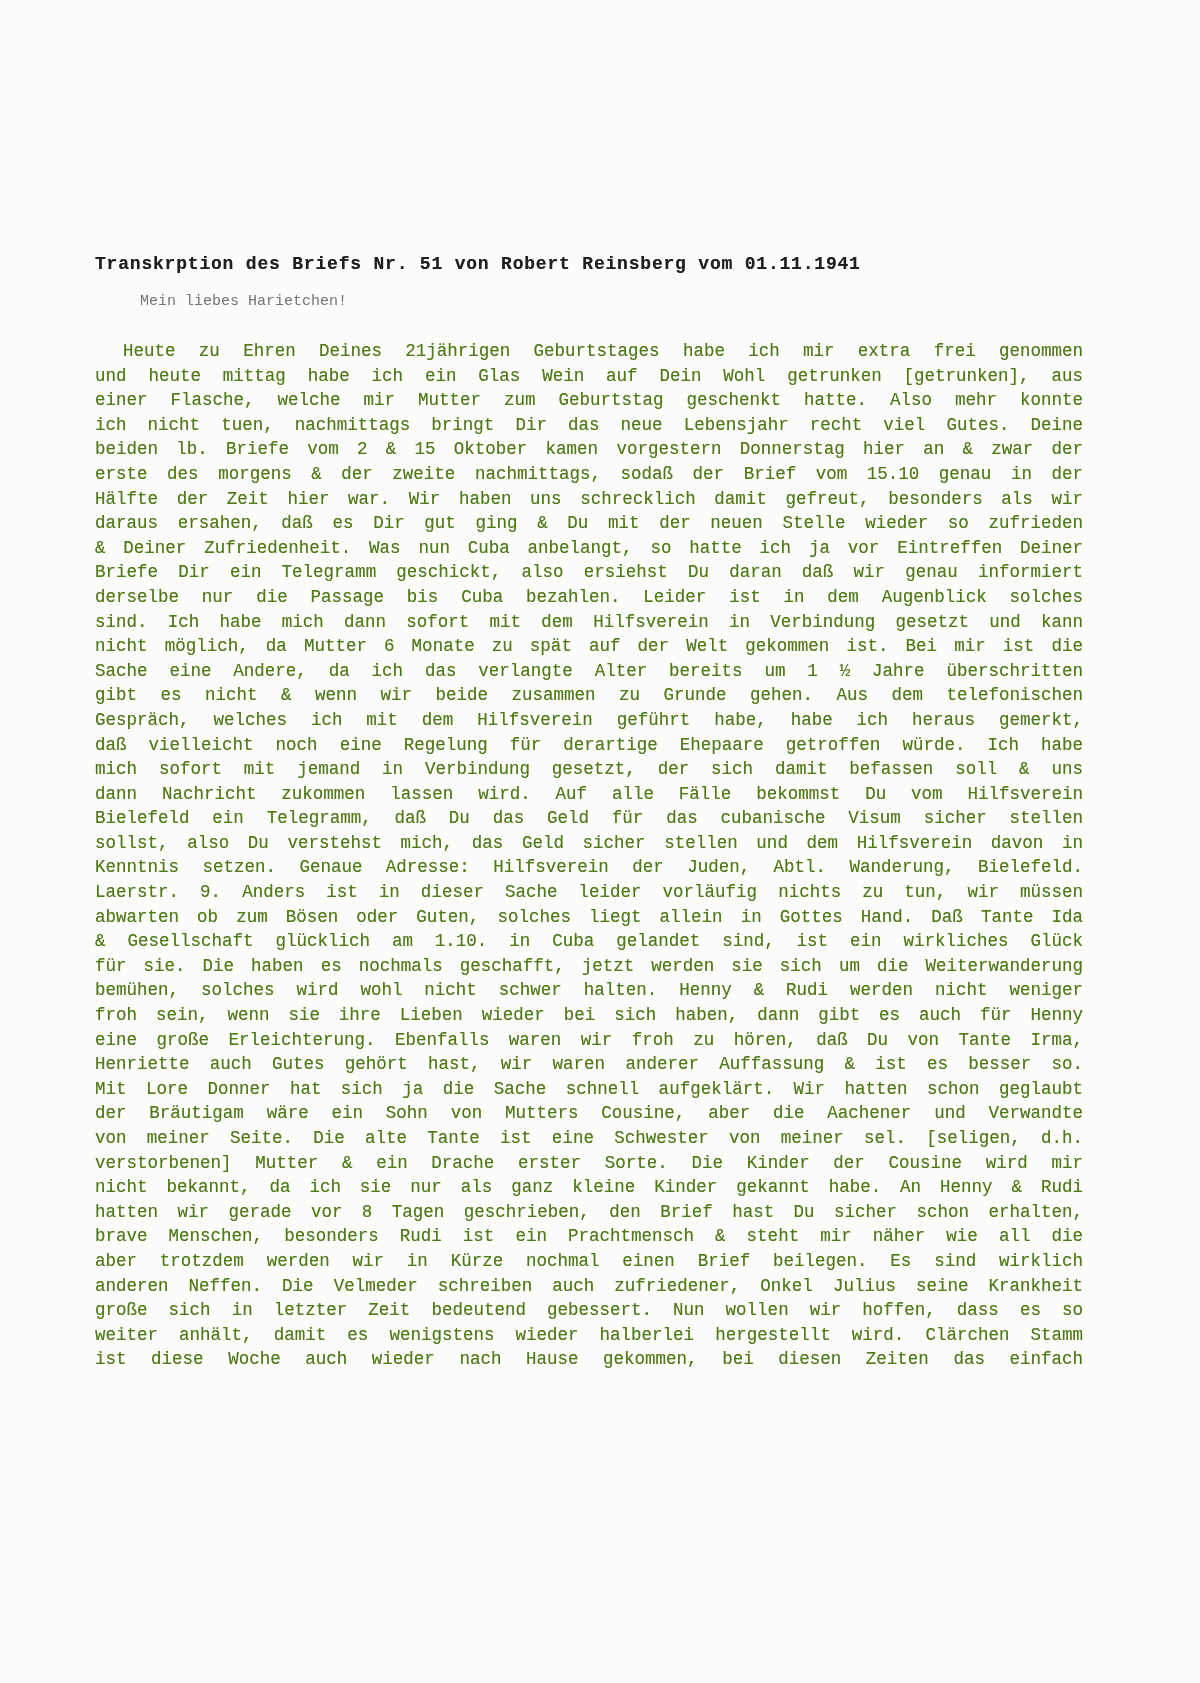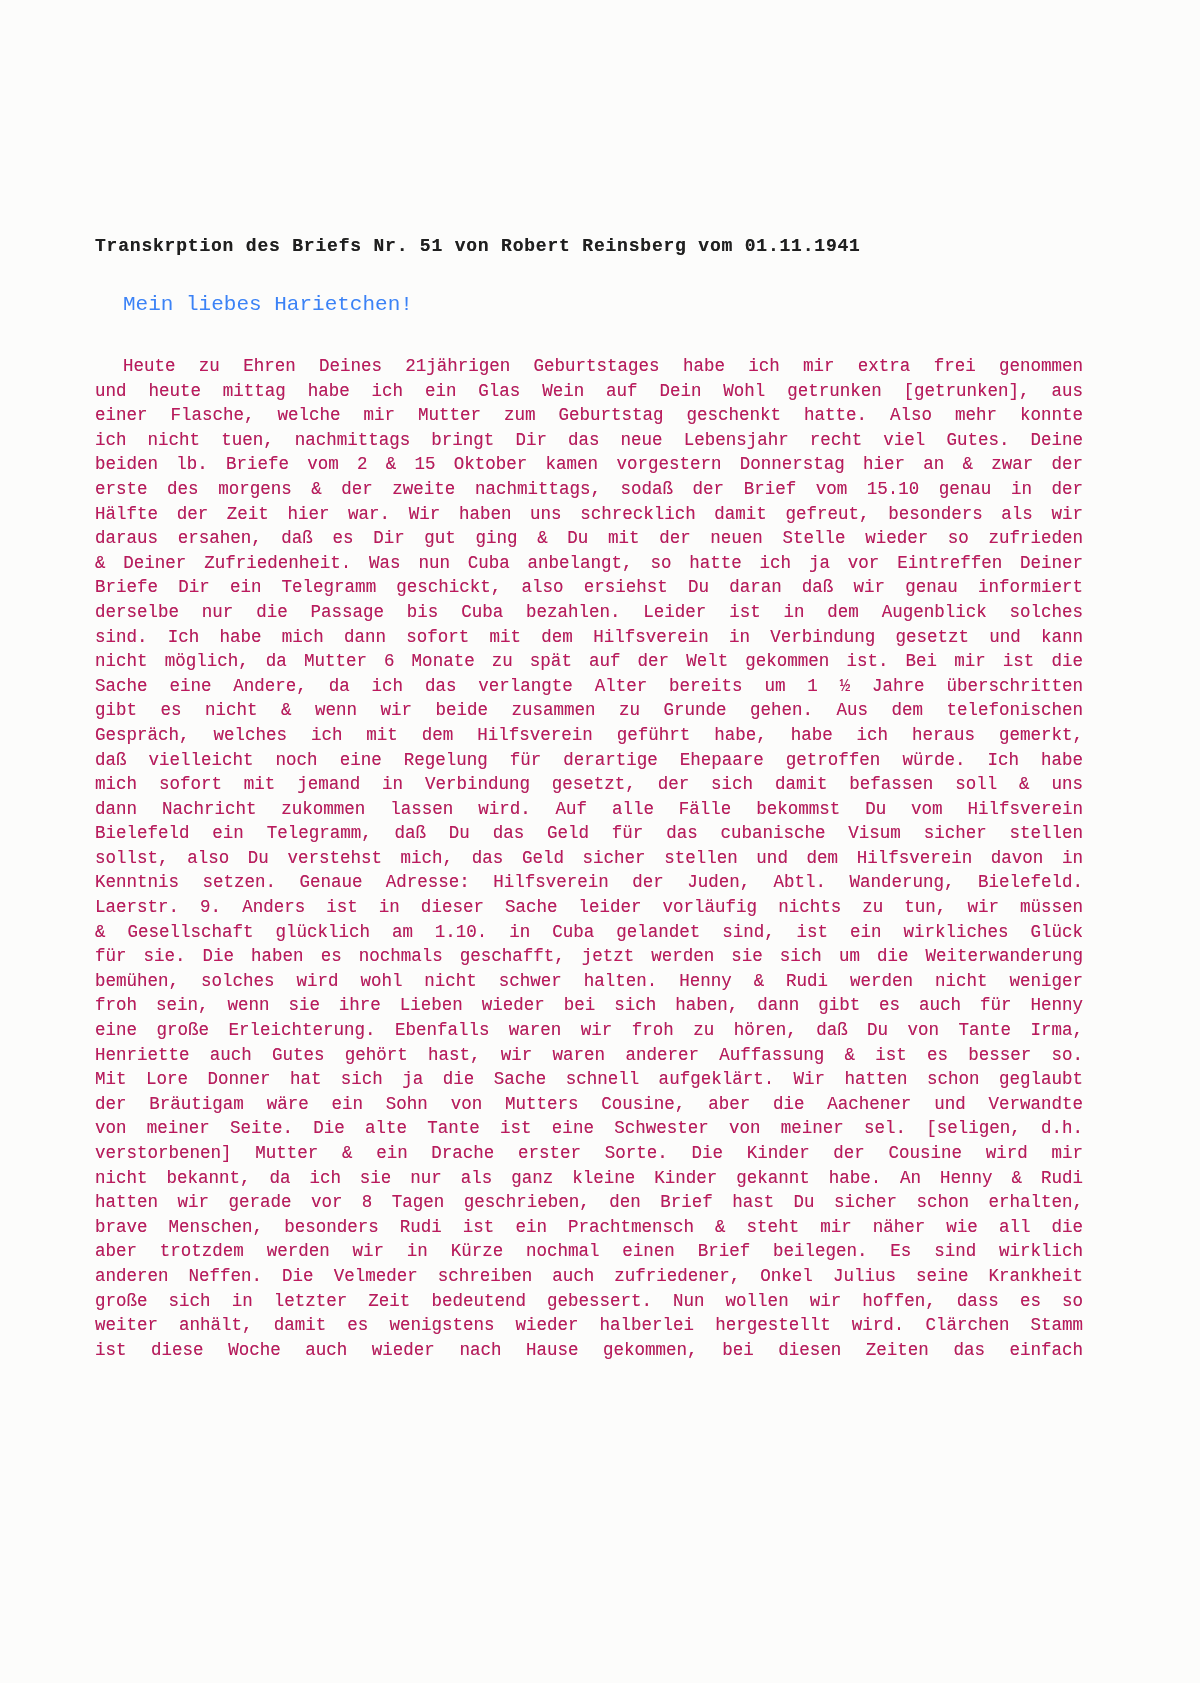--- a/index.html
+++ b/index.html
@@ -11,47 +11,46 @@
     position: relative;
     width: 1200px;
     height: 1683px;
     background: #fcfcfb;
     overflow: hidden;
     font-family: "Liberation Mono", "DejaVu Sans Mono", monospace;
     color: #3a3a3a;
   }
   .doc-title {
     position: absolute;
-    top: 236px;
+    top: 254px;
     left: 95px;
     width: 990px;
     font-size: 18px;
     font-weight: bold;
     letter-spacing: 0.8px;
     color: #1f1f1f;
     white-space: nowrap;
     text-shadow: 0 0 0.5px rgba(0,0,0,0.55);
   }
   .salutation {
     position: absolute;
     top: 293px;
-    left: 123px;
-    font-size: 21px;
-    color: #3b82f6;
+    left: 140px;
+    font-size: 15px;
+    color: #737373;
   }
   .letter-body {
     position: absolute;
     top: 339px;
     left: 95px;
     width: 988px;
     font-size: 17.5px;
     line-height: 24.6px;
-    color: #be185d;
+    color: #4d7c0f;
     text-shadow: 0 0 0.4px rgba(40,40,40,0.4);
-    margin-top: 15px;
   }
   .line {
     text-align: justify;
     text-align-last: justify;
     -moz-text-align-last: justify;
     height: 24.6px;
     overflow: hidden;
   }
   .line.indent {
     text-indent: 28px;
@@ -83,20 +82,21 @@
     <div class="line">Sache eine Andere, da ich das verlangte Alter bereits um 1 ½ Jahre überschritten</div>
     <div class="line">gibt es nicht &amp; wenn wir beide zusammen zu Grunde gehen. Aus dem telefonischen</div>
     <div class="line">Gespräch, welches ich mit dem Hilfsverein geführt habe, habe ich heraus gemerkt,</div>
     <div class="line">daß vielleicht noch eine Regelung für derartige Ehepaare getroffen würde. Ich habe</div>
     <div class="line">mich sofort mit jemand in Verbindung gesetzt, der sich damit befassen soll &amp; uns</div>
     <div class="line">dann Nachricht zukommen lassen wird. Auf alle Fälle bekommst Du vom Hilfsverein</div>
     <div class="line">Bielefeld ein Telegramm, daß Du das Geld für das cubanische Visum sicher stellen</div>
     <div class="line">sollst, also Du verstehst mich, das Geld sicher stellen und dem Hilfsverein davon in</div>
     <div class="line">Kenntnis setzen. Genaue Adresse: Hilfsverein der Juden, Abtl. Wanderung, Bielefeld.</div>
     <div class="line">Laerstr. 9. Anders ist in dieser Sache leider vorläufig nichts zu tun, wir müssen</div>
+    <div class="line">abwarten ob zum Bösen oder Guten, solches liegt allein in Gottes Hand. Daß Tante Ida</div>
     <div class="line">&amp; Gesellschaft glücklich am 1.10. in Cuba gelandet sind, ist ein wirkliches Glück</div>
     <div class="line">für sie. Die haben es nochmals geschafft, jetzt werden sie sich um die Weiterwanderung</div>
     <div class="line">bemühen, solches wird wohl nicht schwer halten. Henny &amp; Rudi werden nicht weniger</div>
     <div class="line">froh sein, wenn sie ihre Lieben wieder bei sich haben, dann gibt es auch für Henny</div>
     <div class="line">eine große Erleichterung. Ebenfalls waren wir froh zu hören, daß Du von Tante Irma,</div>
     <div class="line">Henriette auch Gutes gehört hast, wir waren anderer Auffassung &amp; ist es besser so.</div>
     <div class="line">Mit Lore Donner hat sich ja die Sache schnell aufgeklärt. Wir hatten schon geglaubt</div>
     <div class="line">der Bräutigam wäre ein Sohn von Mutters Cousine, aber die Aachener und Verwandte</div>
     <div class="line">von meiner Seite. Die alte Tante ist eine Schwester von meiner sel. [seligen, d.h.</div>
     <div class="line">verstorbenen] Mutter &amp; ein Drache erster Sorte. Die Kinder der Cousine wird mir</div>

